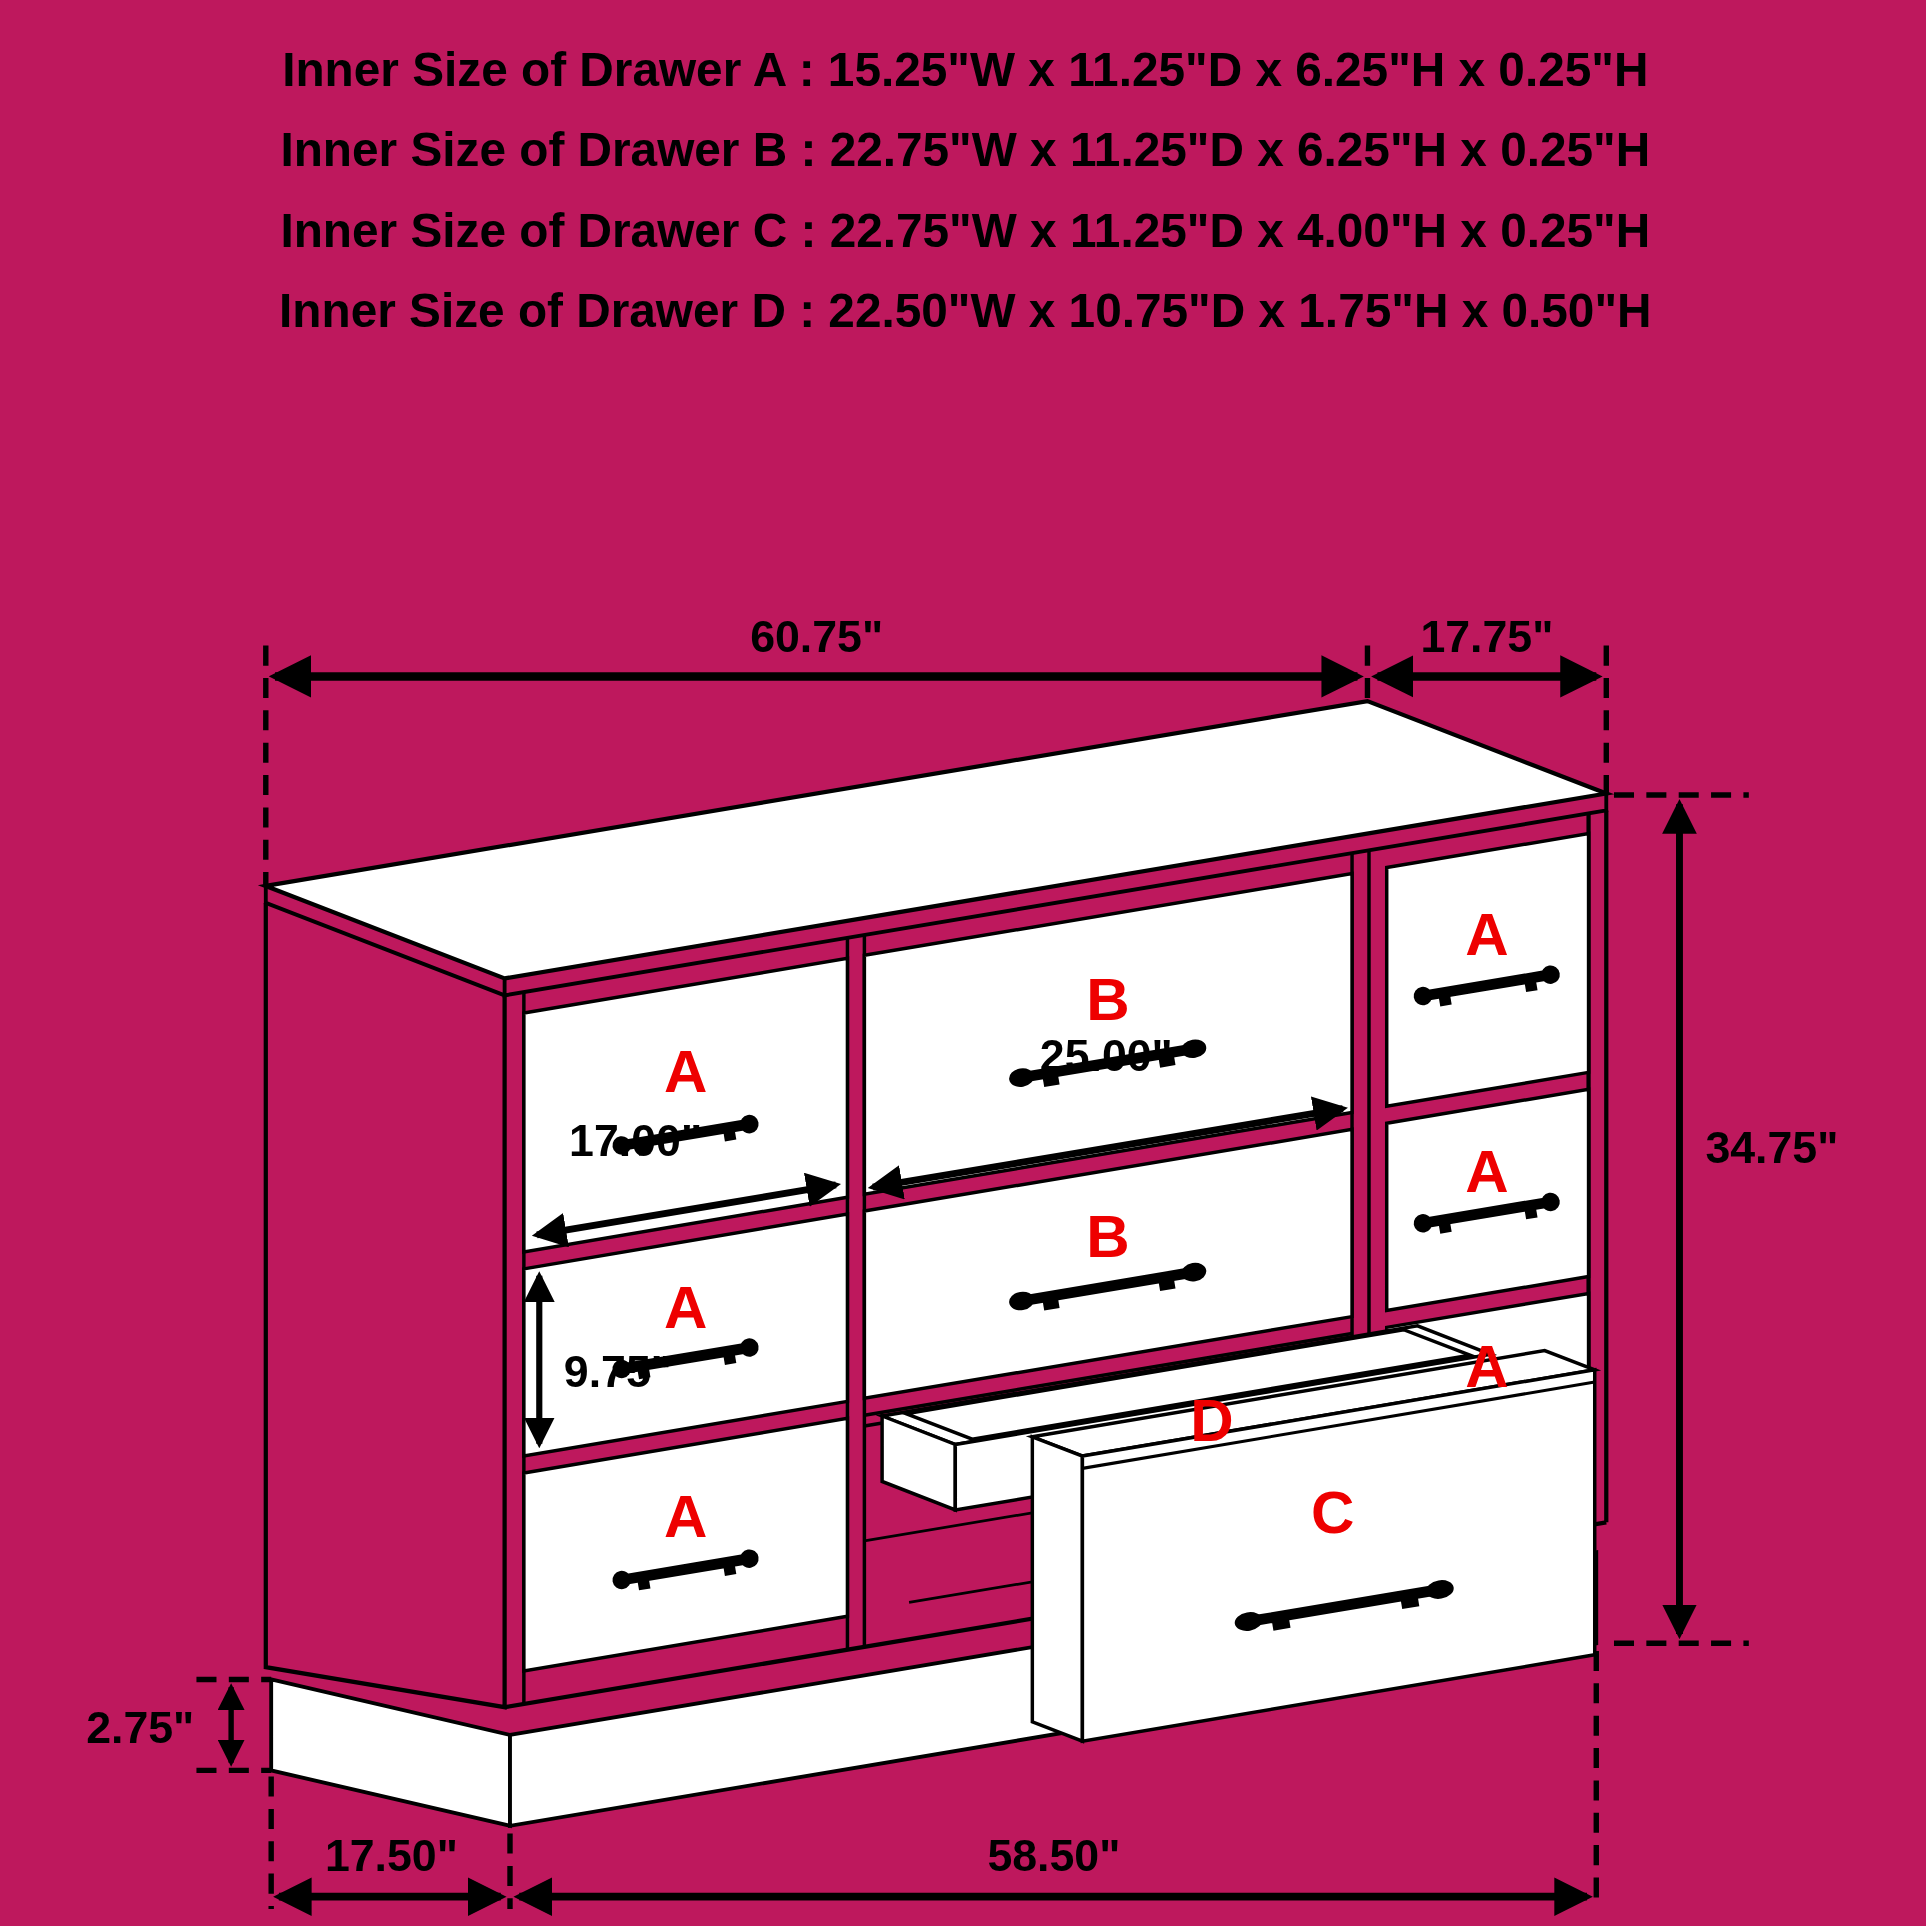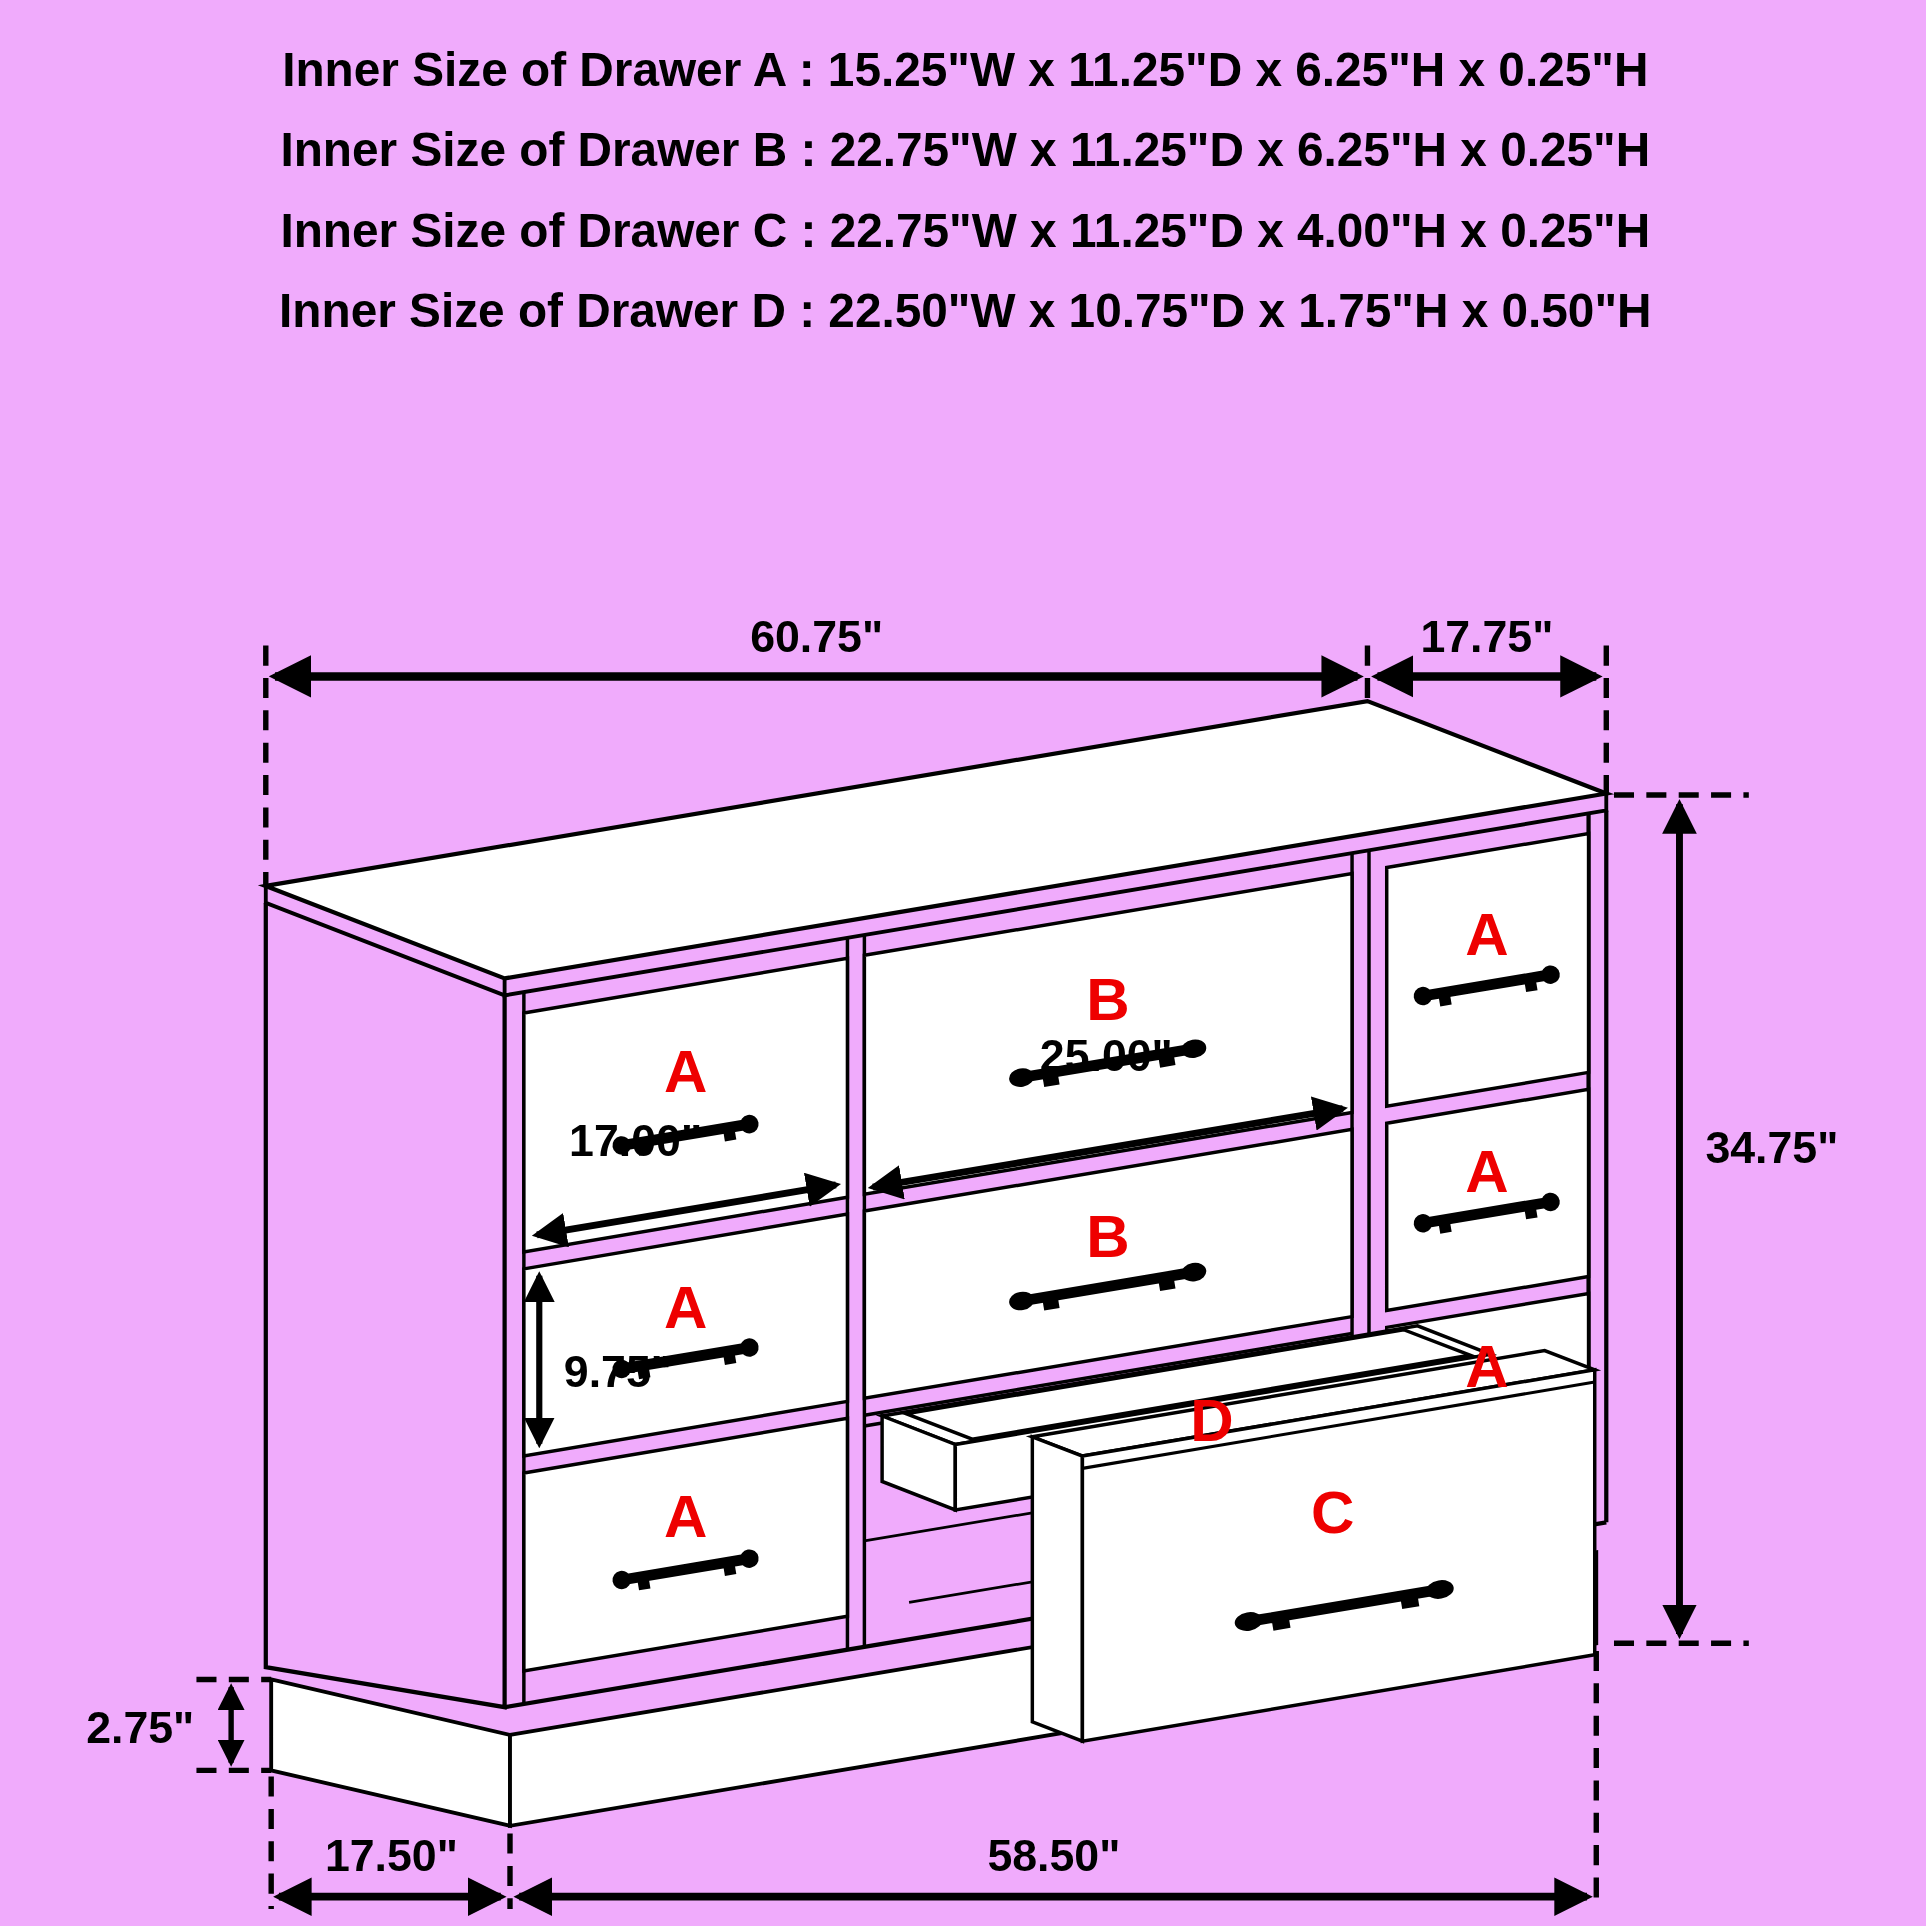--- a/index.html
+++ b/index.html
@@ -1,16 +1,16 @@
 <!DOCTYPE html>
 <html style="font-size:12.3px"><head>
 <meta charset="utf-8">
 <style>
   html,body{margin:0;padding:0;background:#fff;}
-  #page{position:relative;width:1926px;height:1926px;background:#f0abfc;overflow:hidden;}
+  #page{position:relative;width:1926px;height:1926px;background:#be185d;overflow:hidden;}
   svg{position:absolute;left:0;top:0;}
   text{font-family:"Liberation Sans", sans-serif;fill:#000;}
   .hdr{font-size:62px;font-weight:700;}
   .dim{font-size:58px;font-weight:700;}
   .red{font-size:78px;font-weight:700;fill:#ee0000;}
   .ln{stroke:#000;fill:none;}
   .face{stroke:#000;fill:#fff;}
   .blk{fill:#000;stroke:none;}
   .dash{stroke:#000;fill:none;stroke-dasharray:26 16;}
 </style>

